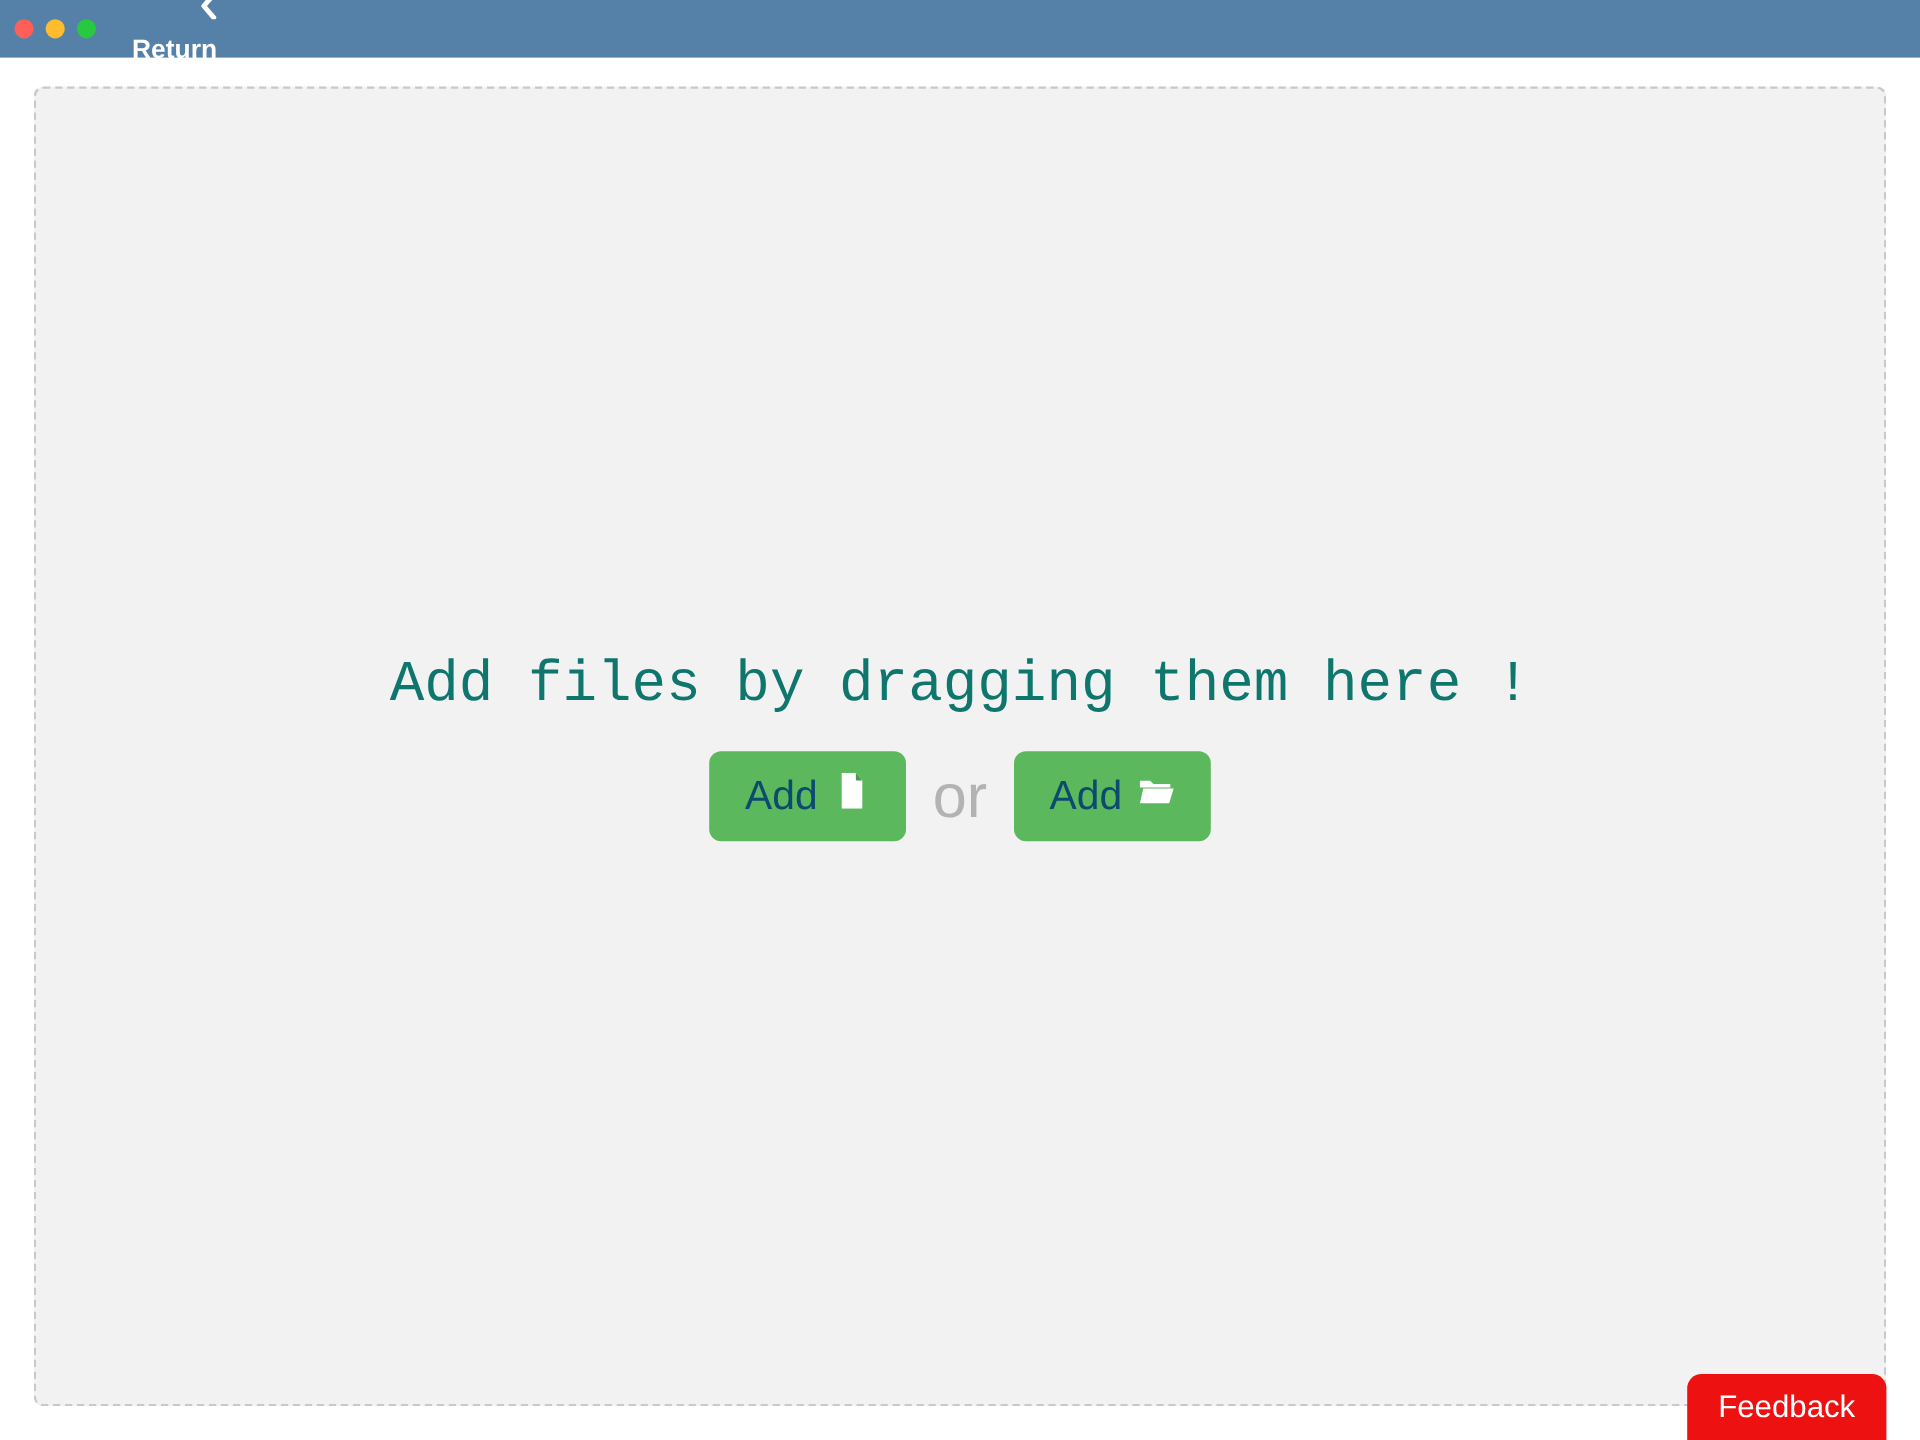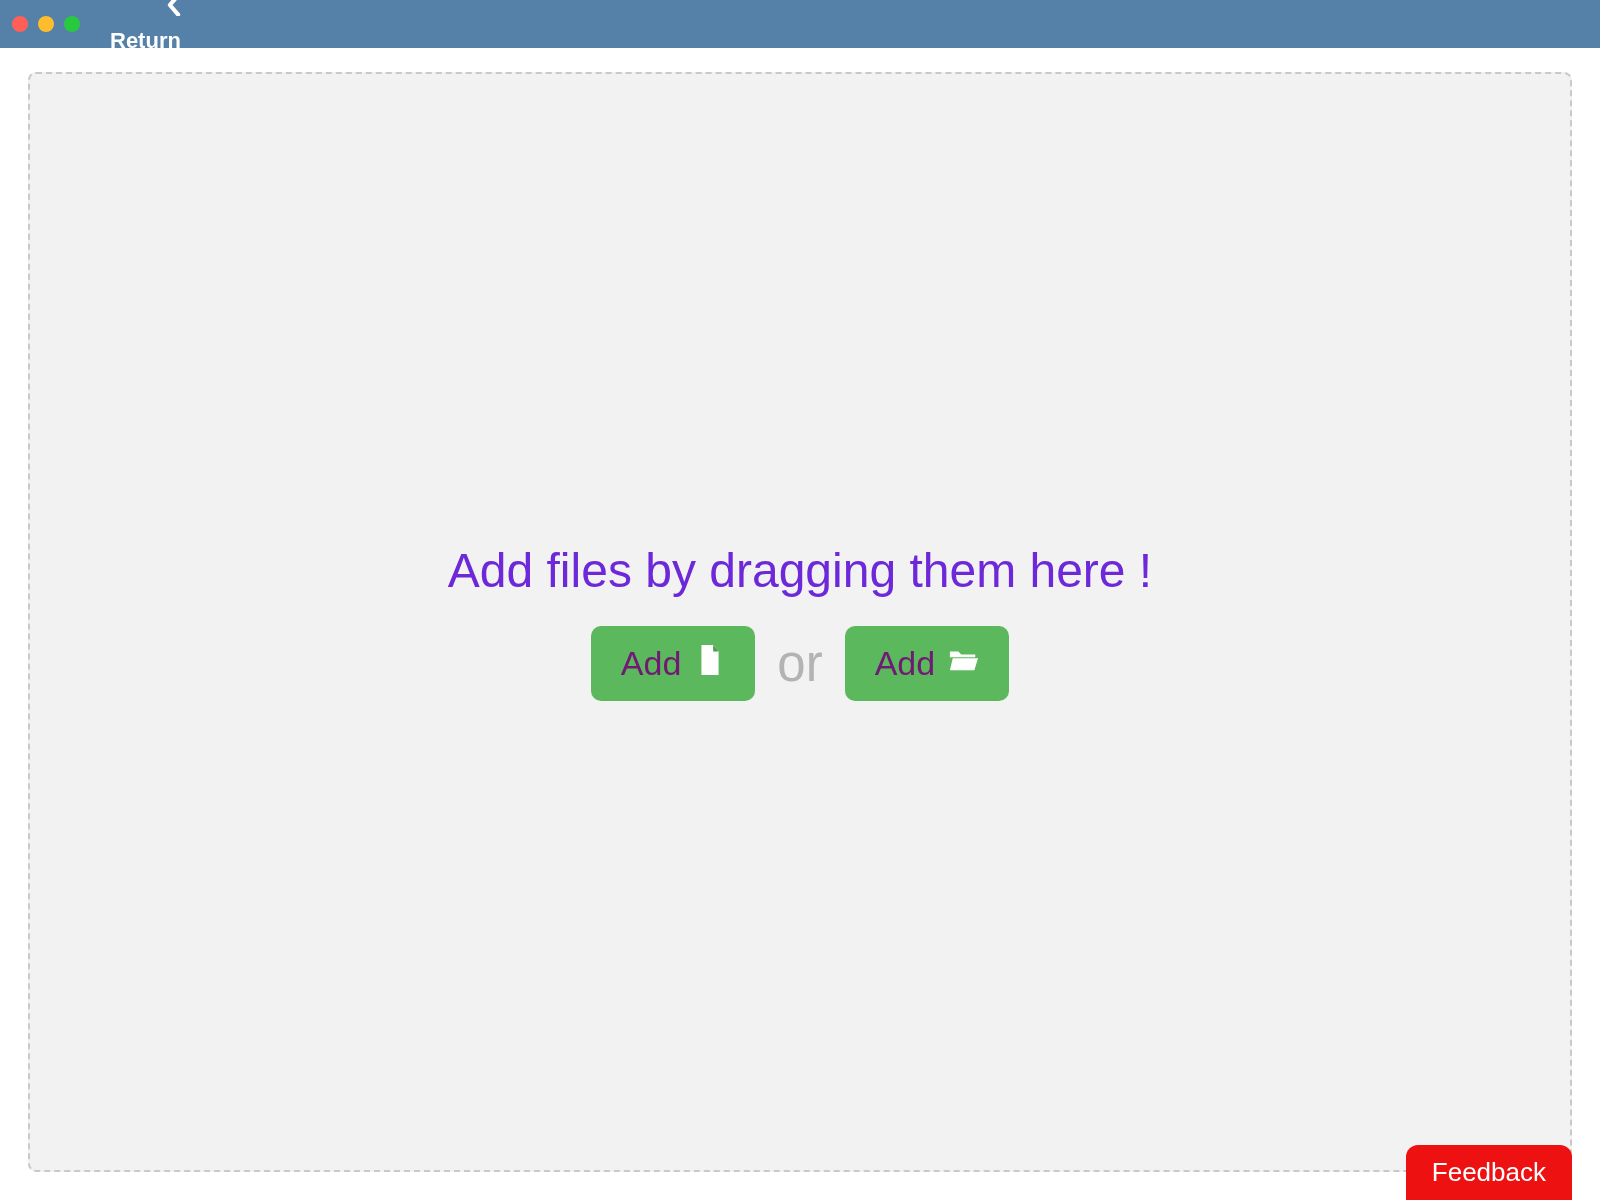--- a/index.html
+++ b/index.html
@@ -37,37 +37,38 @@
     border: 2px dashed #c9c9c9;
     border-radius: 8px;
     background: #f2f2f2;
     display: flex;
     flex-direction: column;
     align-items: center;
     justify-content: center;
     gap: 28px;
   }
   .drop-hint {
-    color: #6d28d9;
+    color: #0f766e;
     font-size: 48px;
     font-weight: 400;
     text-align: center;
+    font-family: Liberation Mono, monospace;
   }
   .button-row {
     display: flex;
     align-items: center;
     gap: 22px;
   }
   .or-text {
     color: #b3b3b3;
     font-size: 51px;
   }
   .add-btn {
     background: #5CB85C;
-    color: #701a75;
+    color: #0c4a6e;
     border: none;
     border-radius: 10px;
     padding: 18px 30px;
     font-size: 34px;
     cursor: pointer;
     display: flex;
     align-items: center;
     gap: 14px;
   }
   .add-btn svg { width: 30px; height: 30px; fill: #fff; }

